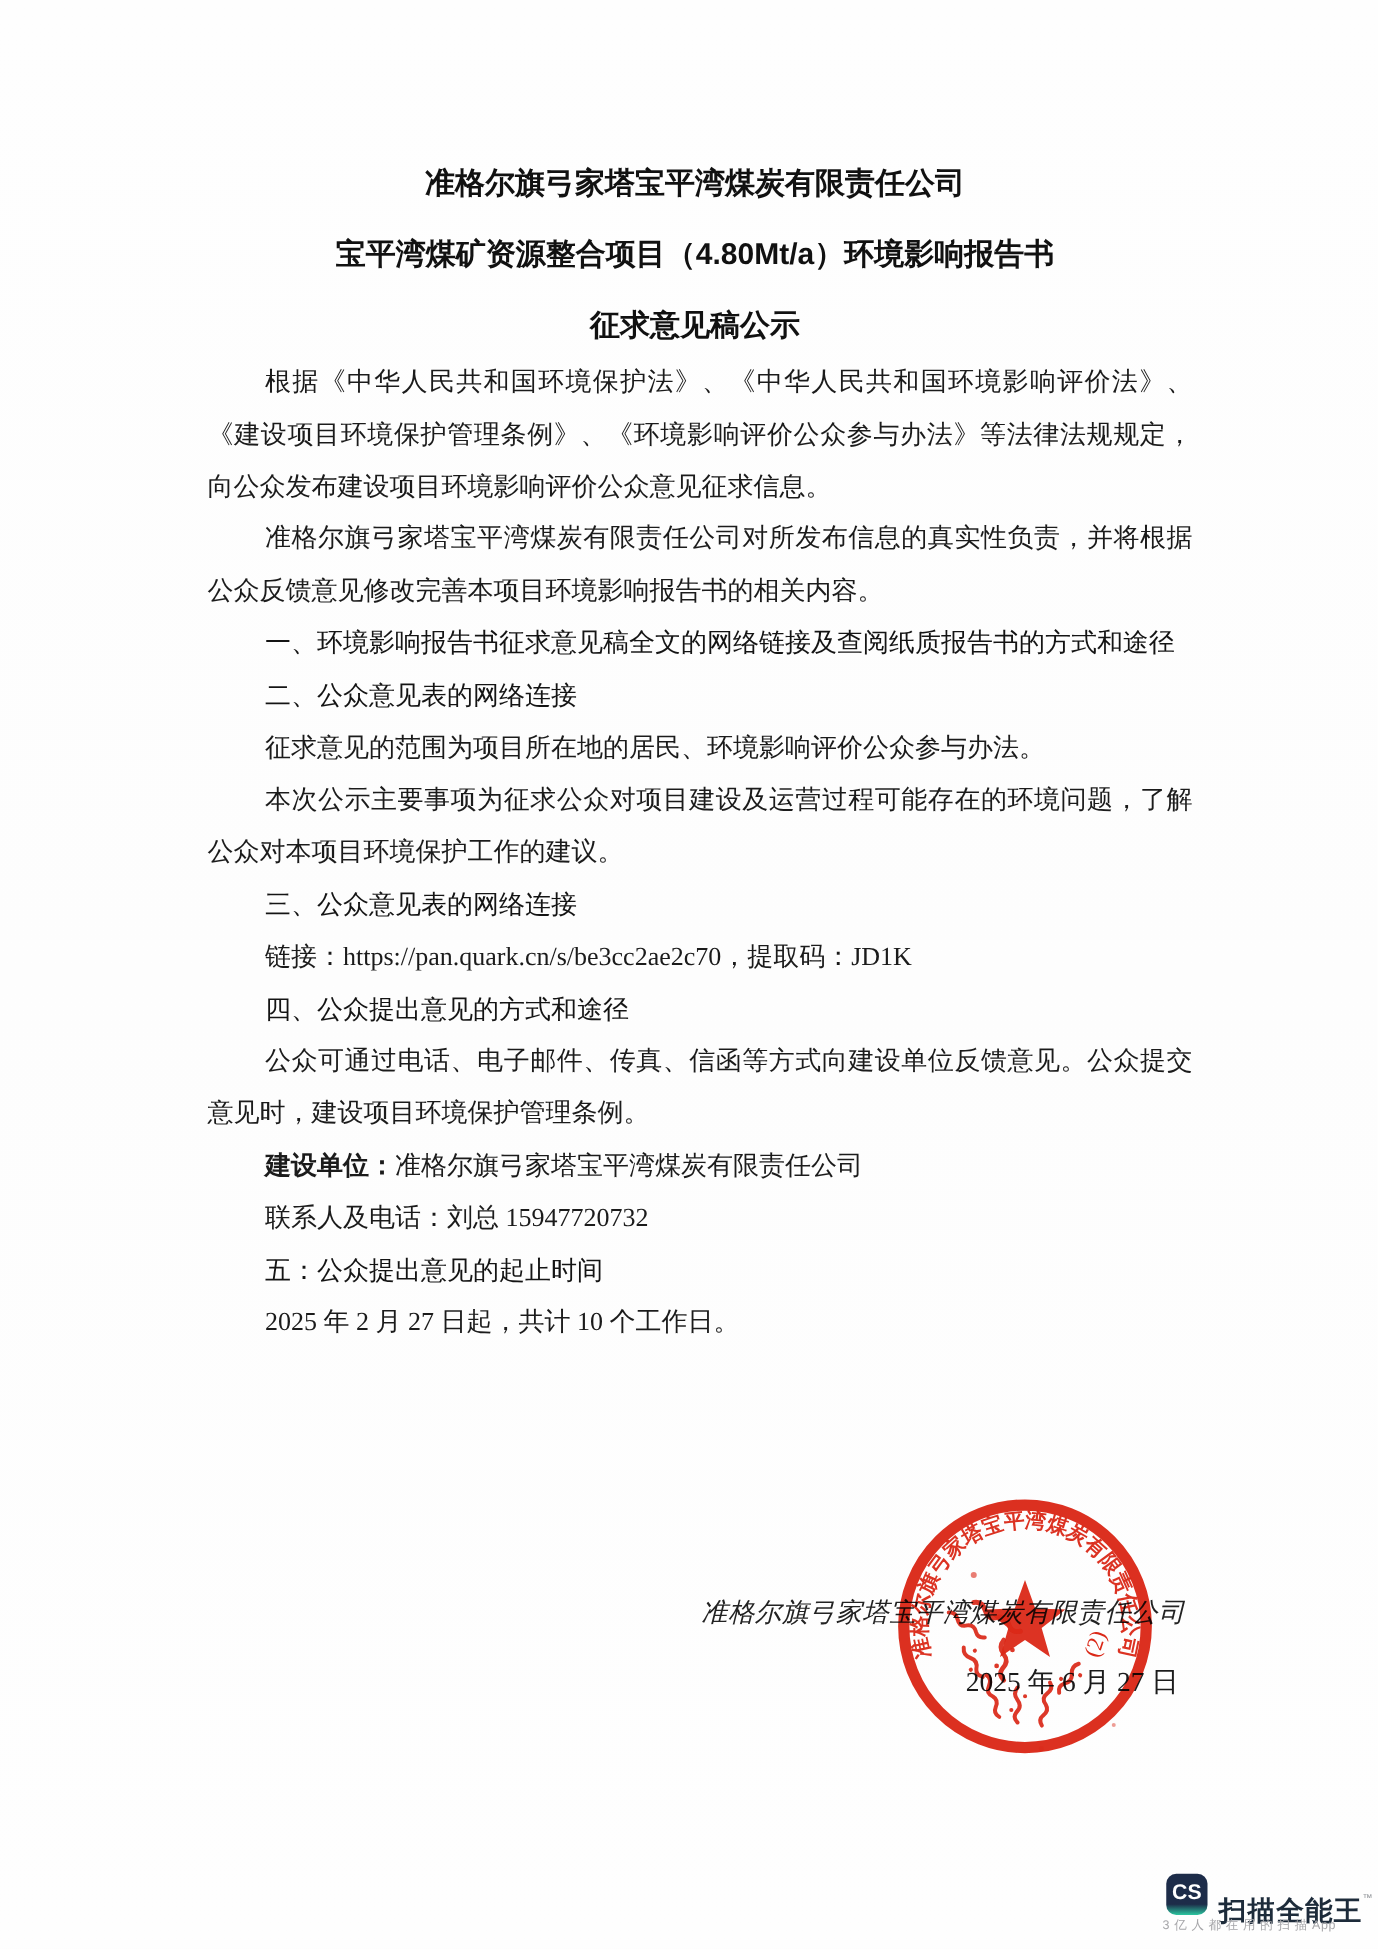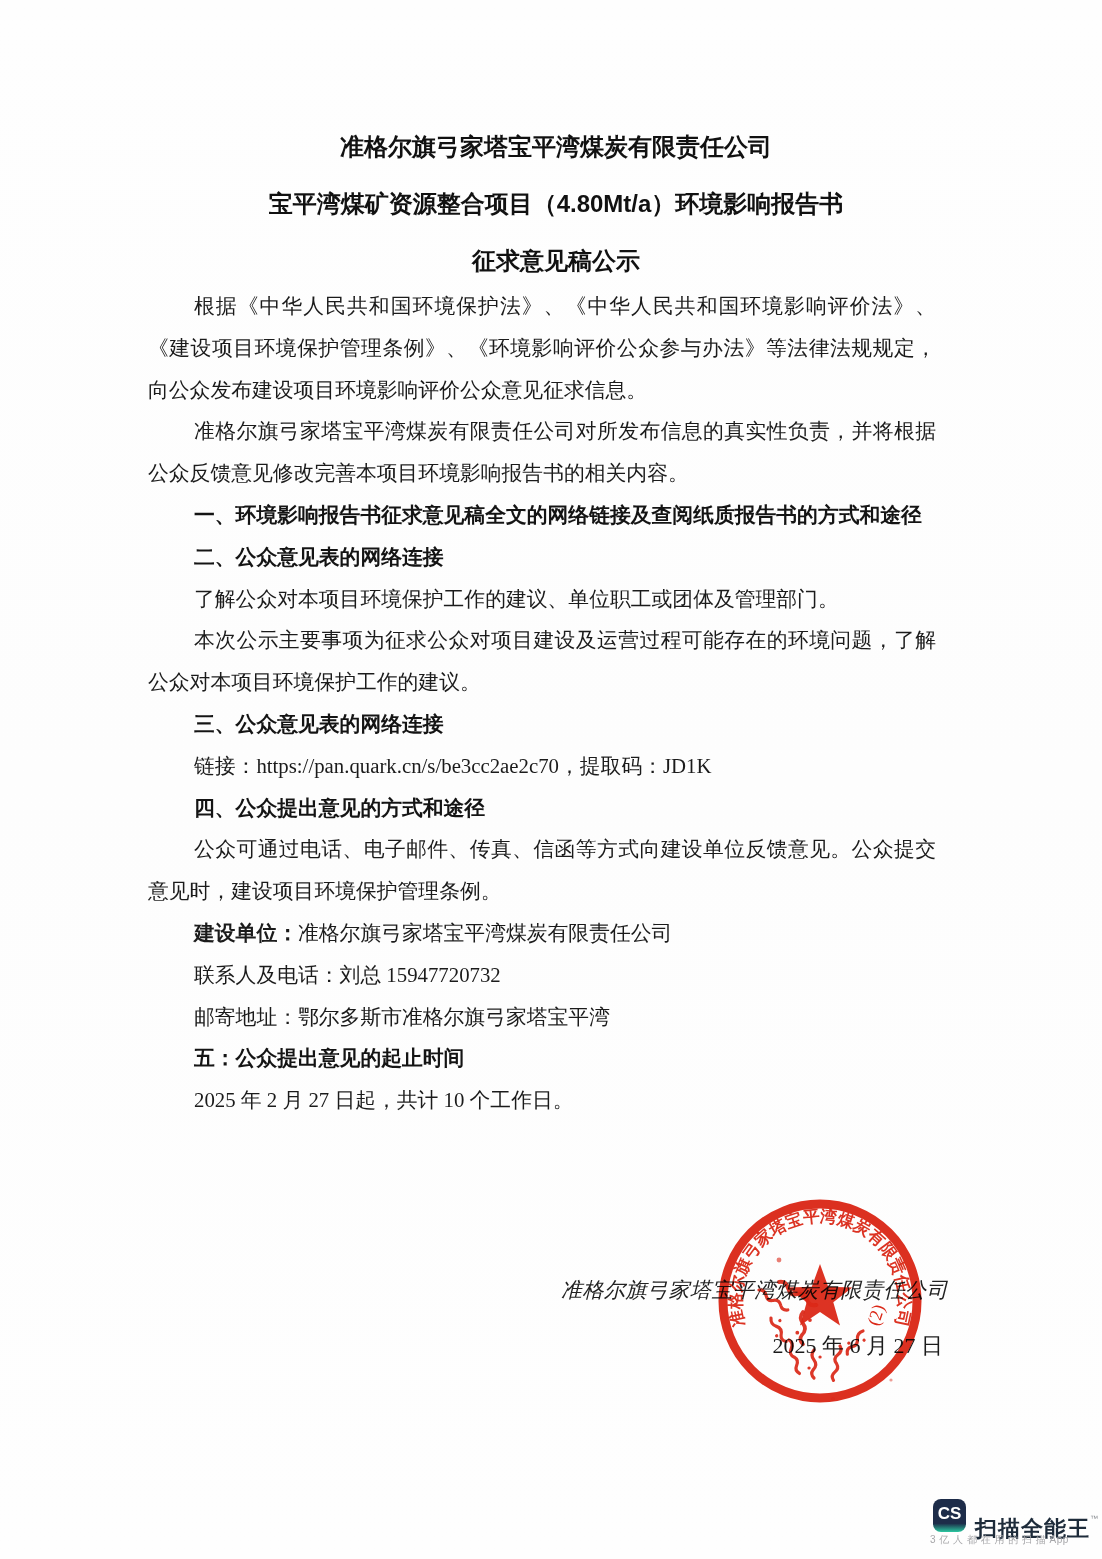--- a/index.html
+++ b/index.html
@@ -10,25 +10,25 @@
   }
   .page{position:absolute;inset:0;background:linear-gradient(180deg,#fefefe 0%,#fdfdfd 50%,#fefefe 100%);}
   
   .titles{
     position:absolute;top:118px;left:162px;width:788px;
     text-align:center;font-weight:bold;font-size:24px;line-height:57px;color:#111;
     font-family:"Liberation Sans","DejaVu Sans",sans-serif;
   }
   
   .content{
-    position:absolute;top:285px;left:148px;width:788px;
+    position:absolute;top:285px;left:166px;width:788px;
     font-size:20.8px;line-height:41.8px;text-align:justify;
   }
   .para{text-indent:46px;margin:0;}
-  .para.heading{font-weight:bold;font-family:"Liberation Sans","DejaVu Sans",sans-serif;color:#141414;}
+  .para.heading{font-weight:normal;font-family:"Liberation Sans","DejaVu Sans",sans-serif;color:#141414;}
   .para .b{font-weight:bold;}
   
   .sig-company{
     position:absolute;top:1276px;left:162px;width:786px;text-align:right;
     font-size:21px;font-style:italic;letter-spacing:.5px;color:#222;
   }
   .sig-date{
     position:absolute;top:1331px;left:162px;width:781px;text-align:right;
     font-size:22px;color:#1b1b1b;
   }
@@ -63,29 +63,28 @@
     <div>准格尔旗弓家塔宝平湾煤炭有限责任公司</div>
     <div>宝平湾煤矿资源整合项目（4.80Mt/a）环境影响报告书</div>
     <div>征求意见稿公示</div>
   </div>
 
   <div class="content">
       <div class="para body"><span>根据《中华人民共和国环境保护法》、《中华人民共和国环境影响评价法》、《建设项目环境保护管理条例》、《环境影响评价公众参与办法》等法律法规规定，向公众发布建设项目环境影响评价公众意见征求信息。</span></div>
       <div class="para body"><span>准格尔旗弓家塔宝平湾煤炭有限责任公司对所发布信息的真实性负责，并将根据公众反馈意见修改完善本项目环境影响报告书的相关内容。</span></div>
       <div class="para heading"><span>一、环境影响报告书征求意见稿全文的网络链接及查阅纸质报告书的方式和途径</span></div>
       <div class="para heading"><span>二、公众意见表的网络连接</span></div>
-      <div class="para body"><span>了解公众对本项目环境保护工作的建议、单位职工或团体及管理部门。</span></div>
+      <div class="para body"><span>征求意见的范围为项目所在地的居民、环境影响评价公众参与办法。</span></div>
       <div class="para body"><span>本次公示主要事项为征求公众对项目建设及运营过程可能存在的环境问题，了解公众对本项目环境保护工作的建议。</span></div>
       <div class="para heading"><span>三、公众意见表的网络连接</span></div>
       <div class="para body"><span>链接：https://pan.quark.cn/s/be3cc2ae2c70，提取码：JD1K</span></div>
       <div class="para heading"><span>四、公众提出意见的方式和途径</span></div>
       <div class="para body"><span>公众可通过电话、电子邮件、传真、信函等方式向建设单位反馈意见。公众提交意见时，建设项目环境保护管理条例。</span></div>
       <div class="para body"><span class="b">建设单位：</span><span>准格尔旗弓家塔宝平湾煤炭有限责任公司</span></div>
       <div class="para body"><span>联系人及电话：刘总 15947720732</span></div>
-      <div class="para body"><span>邮寄地址：鄂尔多斯市准格尔旗弓家塔宝平湾</span></div>
       <div class="para heading"><span>五：公众提出意见的起止时间</span></div>
       <div class="para body"><span>2025 年 2 月 27 日起，共计 10 个工作日。</span></div>
     </div>
 
   <div class="sig-company">准格尔旗弓家塔宝平湾煤炭有限责任公司</div>
   <div class="sig-date">2025 年 6 月 27 日</div>
 
   <svg class="seal" viewBox="0 0 214 220" xmlns="http://www.w3.org/2000/svg">
     <defs>
       <path id="sealTextArc" d="M 32.8,134 A 79,79 0 1 1 181.2,134" fill="none"></path>

